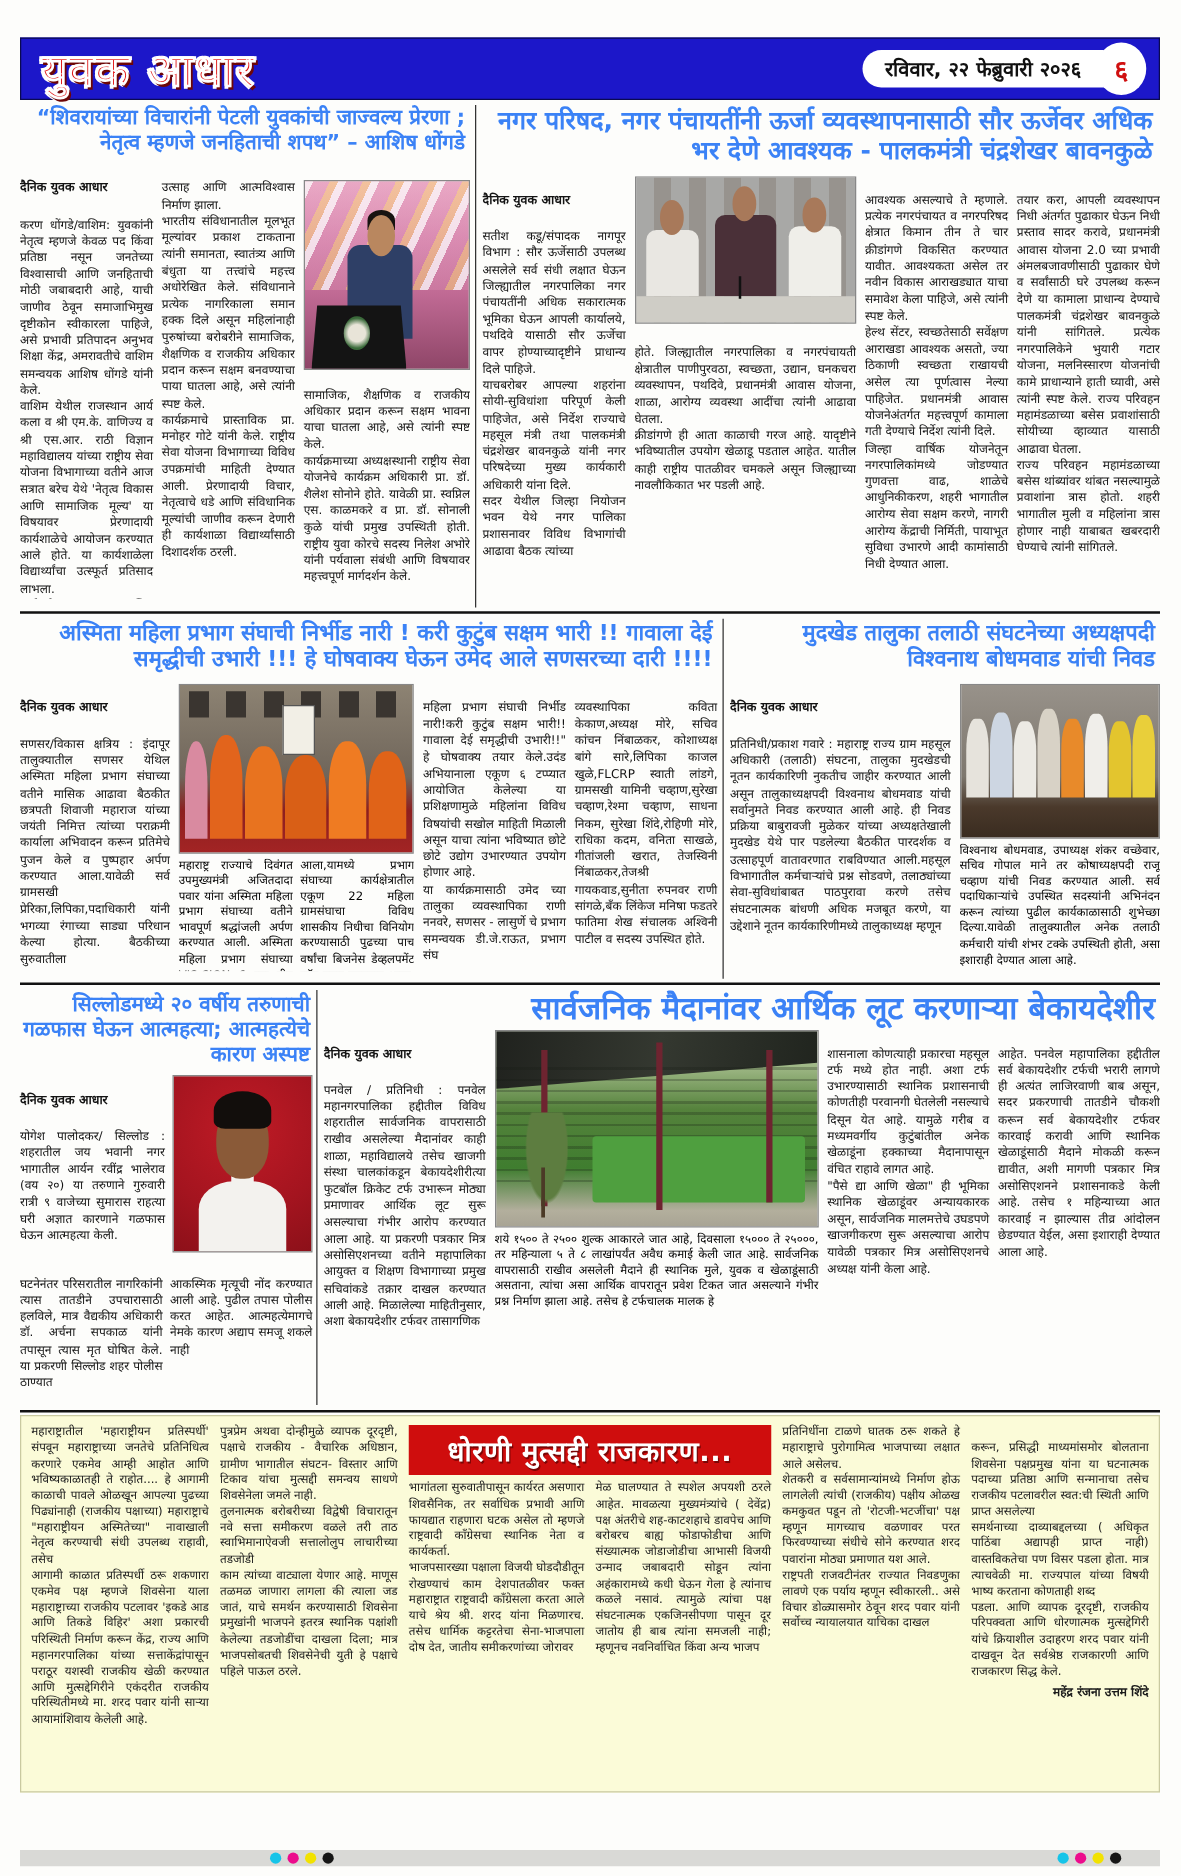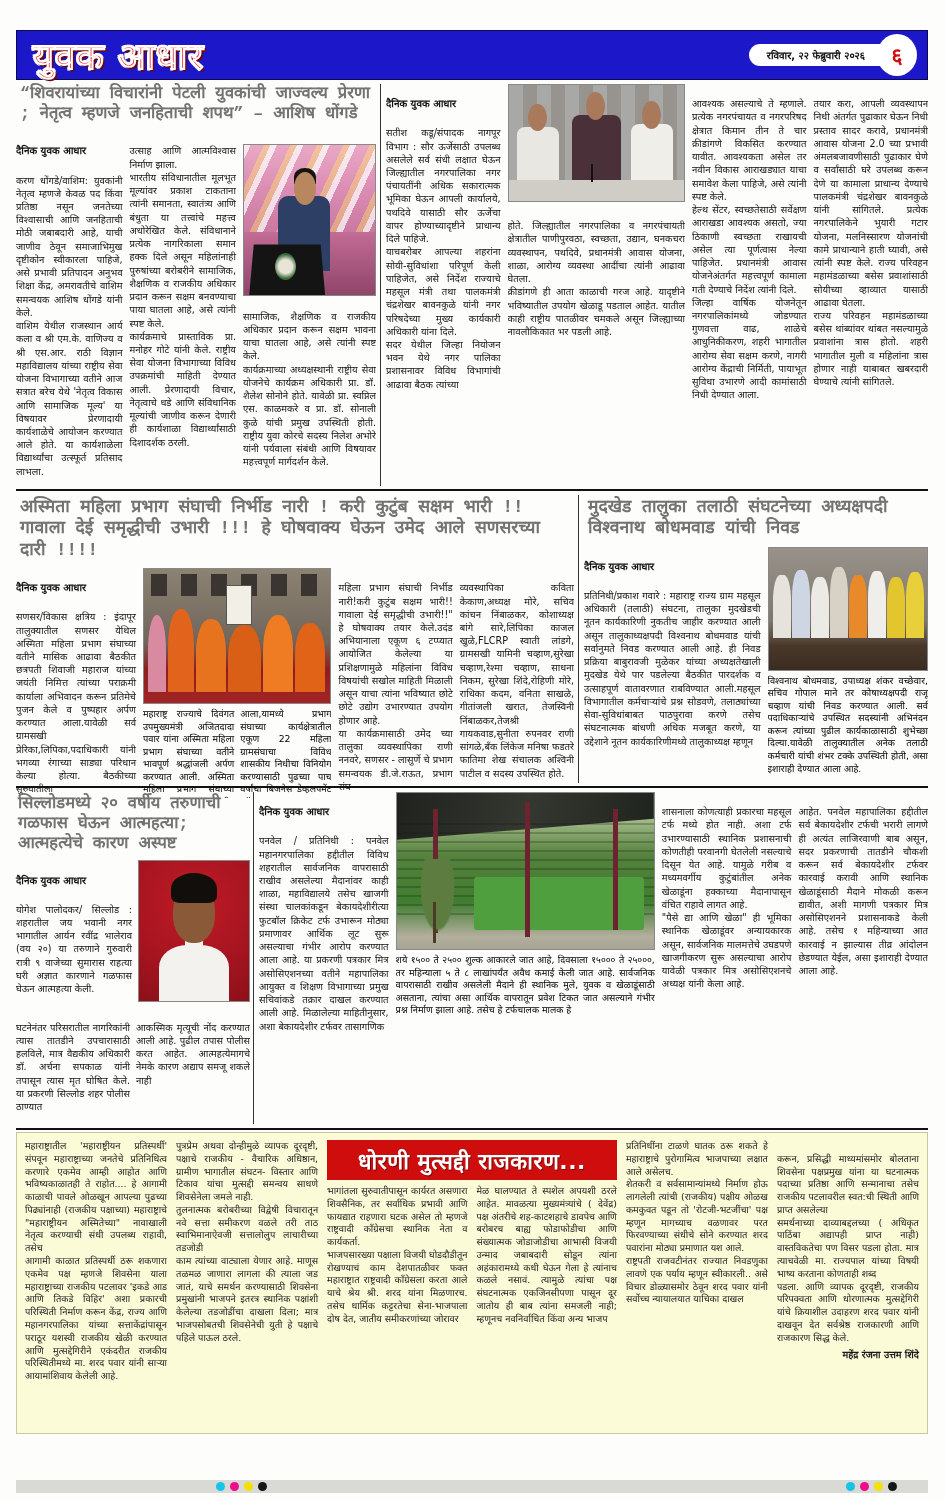--- a/index.html
+++ b/index.html
@@ -7,27 +7,27 @@
   .page { position:relative; width:945px; height:1501px; margin:0 auto; background:#fdfdfb; overflow:hidden; }
 
   
   .masthead { position:absolute; left:16px; top:30px; width:912px; height:50px;
     background:#1c17c9; border:1px solid #0a0a50; display:flex; align-items:center; }
   .logo { margin-left:16px; font-size:36px; font-weight:900; color:#e01010; letter-spacing:1px;
     -webkit-text-stroke:1px #ffffff;
     text-shadow:2px 2px 0 #6d0606, -1px -1px 0 #fff, 1px -1px 0 #fff, -1px 1px 0 #fff; }
   .date-wrap { margin-left:auto; margin-right:10px; display:flex; align-items:center; }
   .date-pill { background:#fff; border-radius:16px 0 0 16px; padding:4px 18px 4px 18px;
-    font-size:10px; font-weight:bold; color:#111; }
+    font-size:16px; font-weight:bold; color:#111; }
   .page-circle { width:40px; height:42px; background:#fff; border-radius:50%;
     display:flex; align-items:center; justify-content:center;
     color:#d01010; font-size:21px; font-weight:900; margin-left:-6px; }
 
   
-  .headline { font-weight:800; color:#737373; text-align:left; line-height:1.22;font-family:Liberation Mono, monospace; }
+  .headline { font-weight:800; color:#3b82f6; text-align:right; line-height:1.22; }
   .body-cols { display:flex; gap:7px; }
   .col { flex:1; font-size:9.6px; line-height:1.38; text-align:justify; color:#141414; white-space:pre-line; }
   .byline { font-weight:bold; font-size:10px; margin-bottom:2px; text-align:left; }
   .hrule { position:absolute; left:16px; width:912px; height:0; border-top:2px solid #111; }
   .vrule { position:absolute; width:0; border-left:1px solid #333; }
   .caption { font-size:9.3px; line-height:1.35; text-align:justify; white-space:pre-line; }
 
   
   .photo { position:relative; overflow:hidden; border:1px solid #888; }
 
@@ -156,20 +156,21 @@
         </div>
         <span>सामाजिक, शैक्षणिक व राजकीय अधिकार प्रदान करून सक्षम भावना याचा घातला आहे, असे त्यांनी स्पष्ट केले.
 कार्यक्रमाच्या अध्यक्षस्थानी राष्ट्रीय सेवा योजनेचे कार्यक्रम अधिकारी प्रा. डॉ. शैलेश सोनोने होते. यावेळी प्रा. स्वप्निल एस. काळमकरे व प्रा. डॉ. सोनाली कुळे यांची प्रमुख उपस्थिती होती. राष्ट्रीय युवा कोरचे सदस्य निलेश अभोरे यांनी पर्यवाला संबंधी आणि विषयावर महत्त्वपूर्ण मार्गदर्शन केले.</span>
       </div>
     </div>
   </div>
 
   <div class="vrule" style="left:380px;top:84px;height:402px;"></div>
 
   <div style="position:absolute;left:386px;top:84px;width:542px;height:402px;">
+    <div class="headline" style="font-size:20px;margin:0 6px 8px;">नगर परिषद, नगर पंचायतींनी ऊर्जा व्यवस्थापनासाठी सौर ऊर्जेवर अधिक भर देणे आवश्यक -  पालकमंत्री चंद्रशेखर बावनकुळे</div>
     <div class="body-cols" style="height:338px;overflow:hidden;">
       <div class="col">
         <div class="byline">दैनिक युवक आधार</div>
         <span>सतीश कडू/संपादक नागपूर विभाग : सौर ऊर्जेसाठी उपलब्ध असलेले सर्व संधी लक्षात घेऊन जिल्ह्यातील नगरपालिका नगर पंचायतींनी अधिक सकारात्मक भूमिका घेऊन आपली कार्यालये, पथदिवे यासाठी सौर ऊर्जेचा वापर होण्याच्यादृष्टीने प्राधान्य दिले पाहिजे.
 याचबरोबर आपल्या शहरांना सोयी-सुविधांशा परिपूर्ण केली पाहिजेत, असे निर्देश राज्याचे महसूल मंत्री तथा पालकमंत्री चंद्रशेखर बावनकुळे यांनी नगर परिषदेच्या मुख्य कार्यकारी अधिकारी यांना दिले.
 सदर येथील जिल्हा नियोजन भवन येथे नगर पालिका प्रशासनावर विविध विभागांची आढावा बैठक त्यांच्या</span>
       </div>
       <div style="flex:1.55;display:flex;flex-direction:column;">
         <div class="photo ph-press">
           <div class="man m1"></div>
@@ -282,20 +283,21 @@
       </div>
       <div class="col">
         <span>आकस्मिक मृत्यूची नोंद करण्यात आली आहे. पुढील तपास पोलीस करत आहेत. आत्महत्येमागचे नेमके कारण अद्याप समजू शकले नाही</span>
       </div>
     </div>
   </div>
 
   <div class="vrule" style="left:253px;top:792px;height:332px;"></div>
 
   <div style="position:absolute;left:259px;top:792px;width:669px;height:332px;">
+    <div class="headline" style="font-size:25px;line-height:1.18;margin:0 4px 2px;">सार्वजनिक मैदानांवर आर्थिक लूट करणाऱ्या बेकायदेशीर</div>
     <div class="body-cols" style="height:246px;overflow:hidden;">
       <div class="col">
         <div class="byline">दैनिक युवक आधार</div>
         <span>पनवेल / प्रतिनिधी : पनवेल महानगरपालिका हद्दीतील विविध शहरातील सार्वजनिक वापरासाठी राखीव असलेल्या मैदानांवर काही शाळा, महाविद्यालये तसेच खाजगी संस्था चालकांकडून बेकायदेशीरीत्या फुटबॉल क्रिकेट टर्फ उभारून मोठ्या प्रमाणावर आर्थिक लूट सुरू असल्याचा गंभीर आरोप करण्यात आला आहे. या प्रकरणी पत्रकार मित्र असोसिएशनच्या वतीने महापालिका आयुक्त व शिक्षण विभागाच्या प्रमुख सचिवांकडे तक्रार दाखल करण्यात आली आहे. मिळालेल्या माहितीनुसार, अशा बेकायदेशीर टर्फवर तासागणिक</span>
       </div>
       <div style="flex:2;display:flex;flex-direction:column;">
         <div class="photo ph-turf">
           <div class="shade"></div>
           <div class="net"></div>
           <div class="field"></div>

